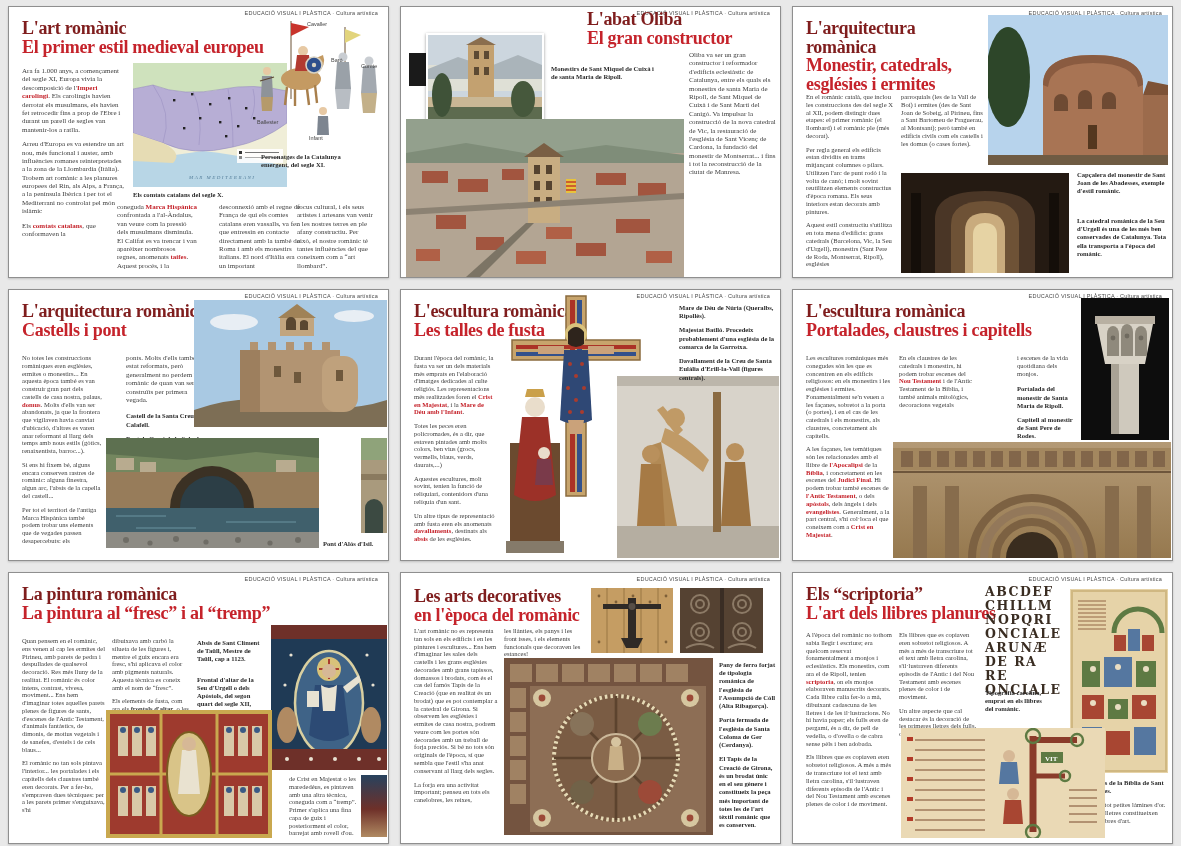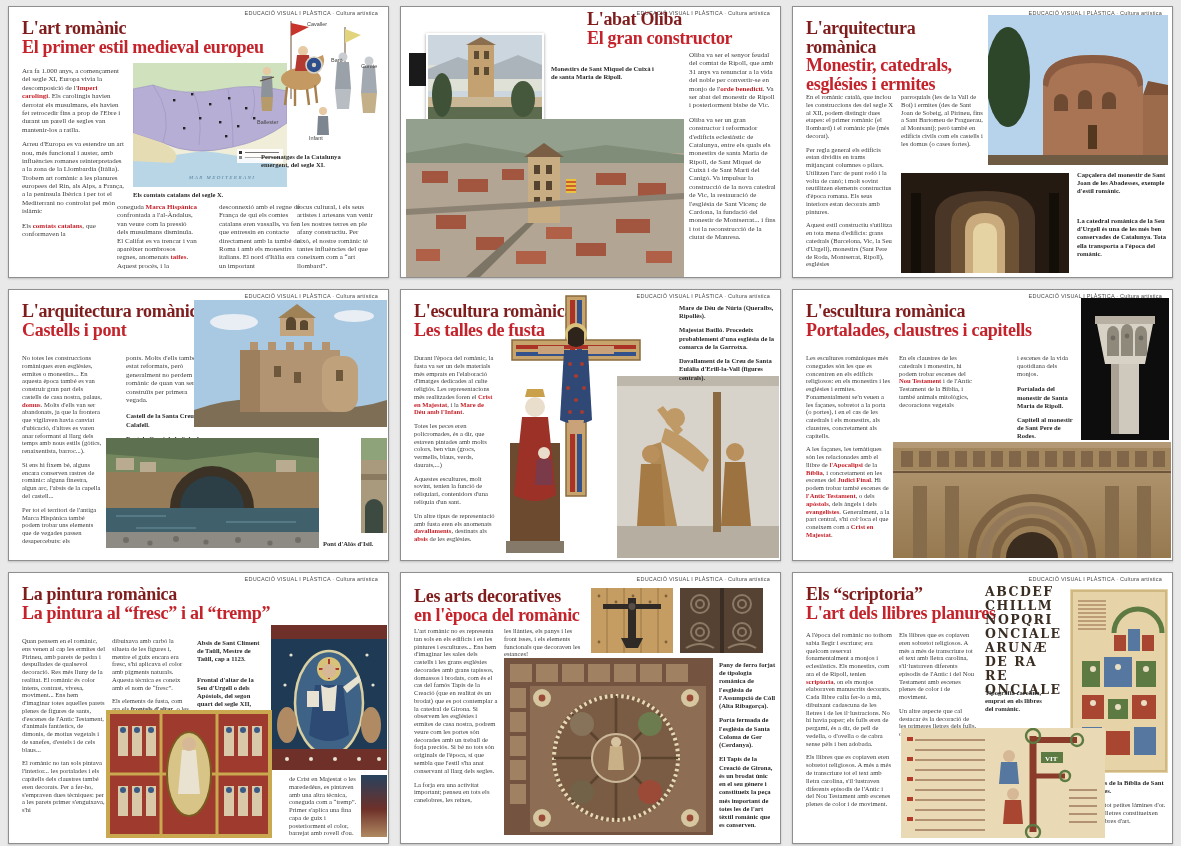--- a/index.html
+++ b/index.html
@@ -181,21 +181,20 @@
       <path d="M60 158 L120 104 L128 104 L74 158 Z" fill="#7c7465"></path>
       <rect x="160" y="60" width="10" height="14" fill="#e8c33b"></rect>
           <g stroke="#c53428" stroke-width="1.4">
             <line x1="160" y1="63" x2="170" y2="63"></line>
             <line x1="160" y1="67" x2="170" y2="67"></line>
             <line x1="160" y1="71" x2="170" y2="71"></line>
           </g>
     </svg>
   </div>
   <div class="abs bd" style="left:288px;top:44px;width:87px">
-    <p>Oliba va ser el senyor feudal del comtat de Ripoll, que amb 31 anys va renunciar a la vida del noble per convertir-se en monjo de l'<span class="em">orde benedictí</span>. Va ser abat del monestir de Ripoll i posteriorment bisbe de Vic.</p>
     <p>Oliba va ser un gran constructor i reformador d'edificis eclesiàstic de Catalunya, entre els quals els monestirs de santa Maria de Ripoll, de Sant Miquel de Cuixà i de Sant Martí del Canigó. Va impulsar la construcció de la nova catedral de Vic, la restauració de l'església de Sant Vicenç de Cardona, la fundació del monestir de Montserrat... i fins i tot la reconstrucció de la ciutat de Manresa.</p>
   </div>
 </section>
 
 <section class="sheet">
   <div class="strip">EDUCACIÓ VISUAL I PLÀSTICA · Cultura artística</div>
   <header class="abs" style="left:13px;top:12px;width:178px">
     <h2 class="t1">L'arquitectura romànica</h2>
     <h3 class="t2">Monestir, catedrals, esglésies i ermites</h3>
   </header>

